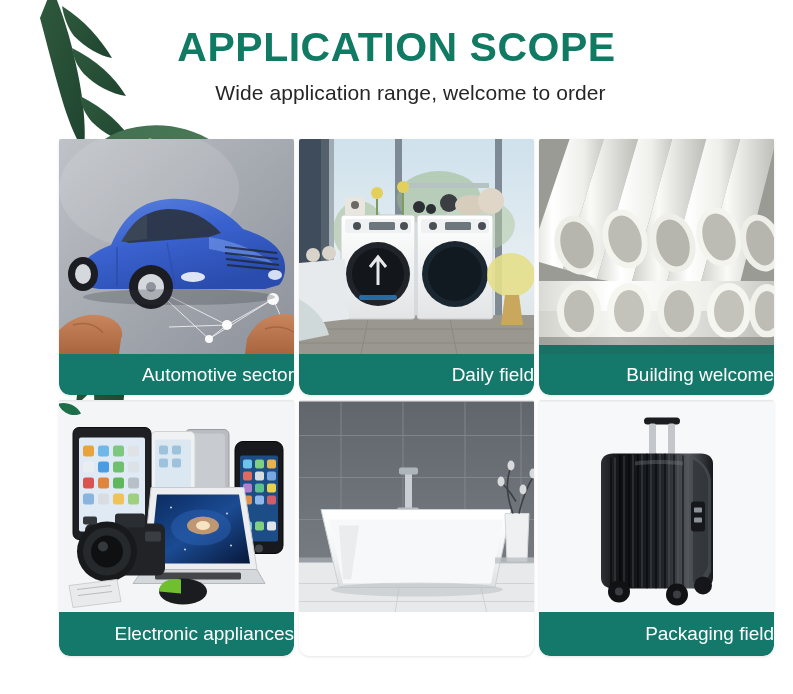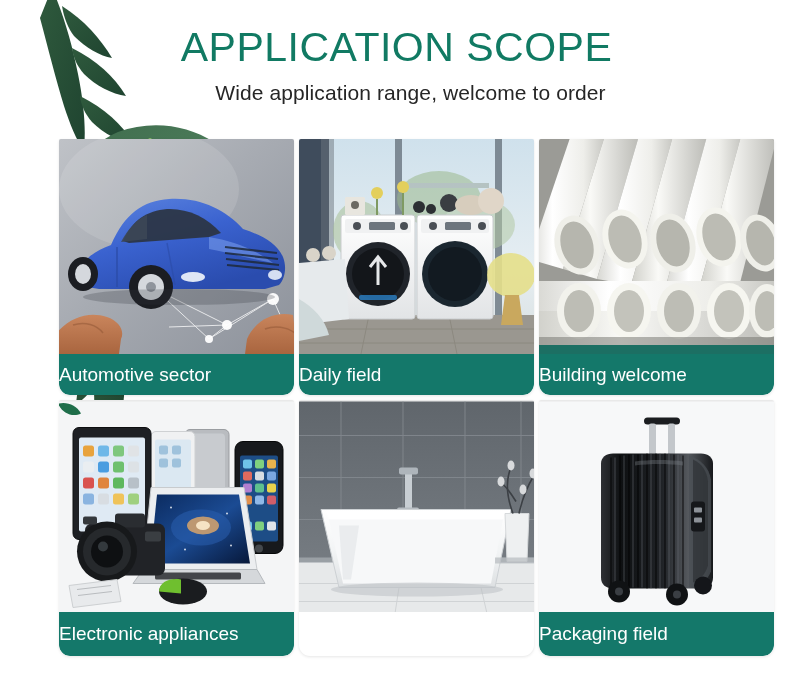--- a/index.html
+++ b/index.html
@@ -37,21 +37,21 @@
     left: 0;
     top: 0;
     width: 793px;
     text-align: center;
     z-index: 3;
   }
   .header-title {
     margin: 0;
     padding-top: 26px;
     font-size: 41px;
-    font-weight: normal;
+    font-weight: bold;
     letter-spacing: 0.5px;
     color: #117a63;
     line-height: 1.05;
     font-family: "Liberation Sans", sans-serif;
   }
   .header-subtitle {
     margin: 0;
     padding-top: 12px;
     font-size: 21px;
     font-weight: normal;
@@ -97,21 +97,21 @@
   .card-label {
     position: absolute;
     left: 0;
     bottom: 0;
     width: 235px;
     height: 41px;
     background: #14786a;
     color: #ffffff;
     font-size: 19px;
     line-height: 41px;
-    text-align: left;
+    text-align: right;
     border-radius: 0 0 11px 11px;
     font-family: "Liberation Sans", sans-serif;
     white-space: nowrap;
     overflow: hidden;
   }
   
   .card.row2 .card-label { height: 44px; line-height: 44px; }
   .card.row2 .card-photo { height: 212px; }
 </style>
 </head>

